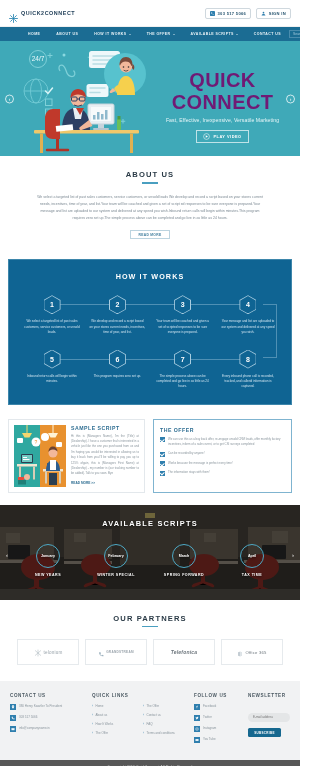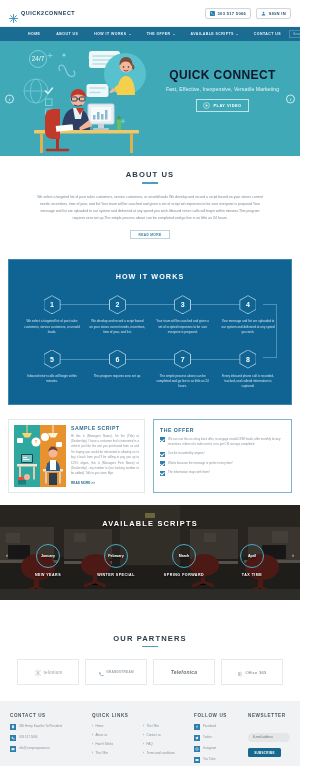--- a/index.html
+++ b/index.html
@@ -53,21 +53,21 @@
 
   
   .hero {
     height:115px; background:#3fa9b8; position:relative; overflow:hidden;
     display:flex; align-items:center;
   }
   .hero-art { position:absolute; left:14px; top:4px; width:150px; height:108px; }
   .hero-copy {
     position:absolute; right:10px; top:28px; width:135px; text-align:center;
   }
-  .hero-title { color:#0f172a; font-size:12px; font-weight:bold; letter-spacing:.4px; line-height:1.1; }
+  .hero-title { color:#701a75; font-size:20px; font-weight:bold; letter-spacing:.4px; line-height:1.1; }
   .hero-sub { color:#e9f7f9; font-size:5.1px; margin-top:4px; letter-spacing:.1px; }
   .playbtn {
     margin:7px auto 0; width:53px;height:13px;border:1px solid #bfe3e8;
     display:flex;align-items:center;justify-content:center;gap:3px;
     color:#fff;font-size:3.9px;letter-spacing:.5px;font-weight:bold;
   }
   .play-ic { width:7px;height:7px; }
   .hero-arrow {
     position:absolute; top:50%; transform:translateY(-50%);
     width:9px;height:9px;border:1px solid rgba(255,255,255,.75);border-radius:50%;
@@ -156,21 +156,21 @@
   .mcircle {
     width:24px;height:24px;border-radius:50%;border:1px solid #4da8c4;margin:0 auto;
     display:flex;align-items:center;justify-content:center;color:#fff;font-size:3.6px;font-weight:bold;
     text-shadow:0 1px 2px rgba(0,0,0,.6);
   }
   .mlabel { margin-top:5px;color:#fff;font-size:3.6px;font-weight:bold;letter-spacing:.5px;text-shadow:0 1px 2px rgba(0,0,0,.7); }
   .sc-arrow{ position:absolute;top:50%;color:#fff;font-size:6px; }
   .sc-arrow.l{left:6px;} .sc-arrow.r{right:6px;}
 
   
-  .partners { padding:14px 0 16px; background:#fff;margin-top:20px; }
+  .partners { padding:14px 0 16px; background:#fff; }
   .plogos { display:flex; justify-content:center; gap:6px; margin-top:12px; }
   .plogo {
     width:62px;height:26px;border:1px solid #e6eaed;display:flex;align-items:center;justify-content:center;
     gap:2px;
   }
   .plogo-text { font-size:4.6px; color:#9aa4ac; letter-spacing:.2px; }
   .plogo-text.b { font-weight:bold; font-size:3.1px; letter-spacing:.3px;}
   .plogo-text.i { font-style:italic; font-weight:bold; font-size:5px; color:#6d767d; }
 
   

